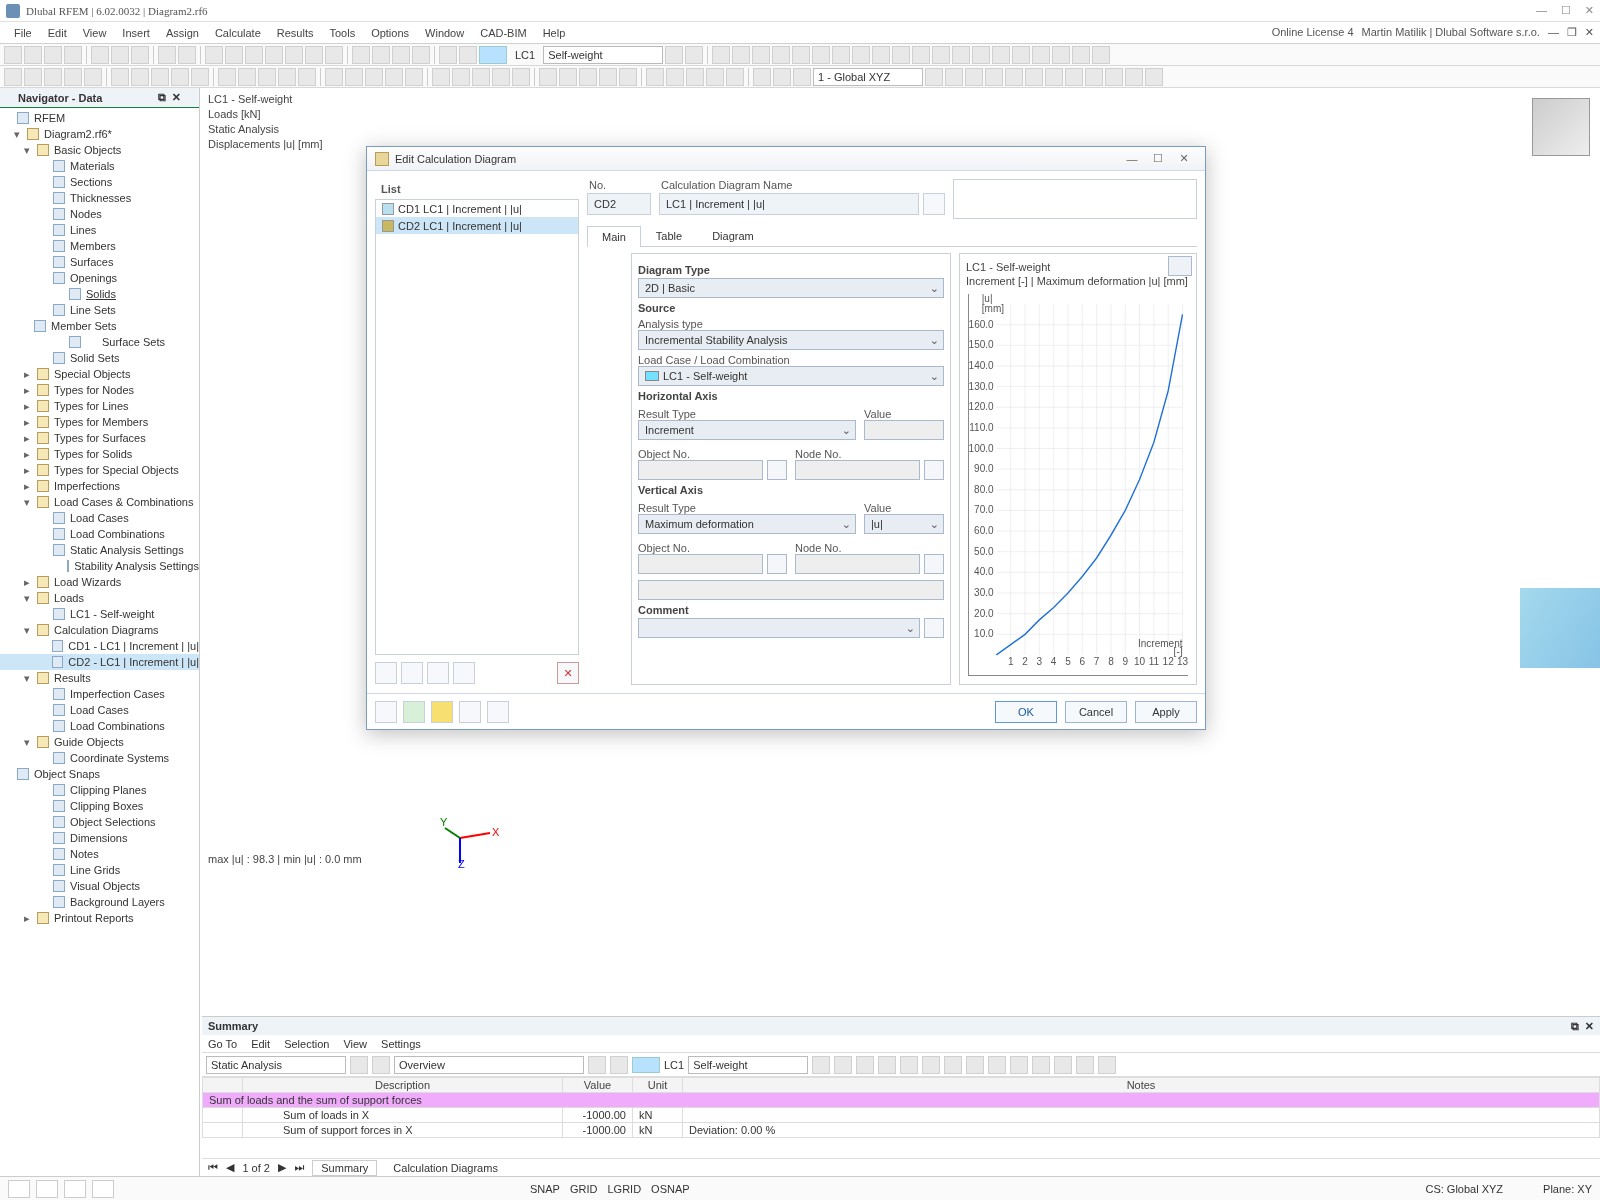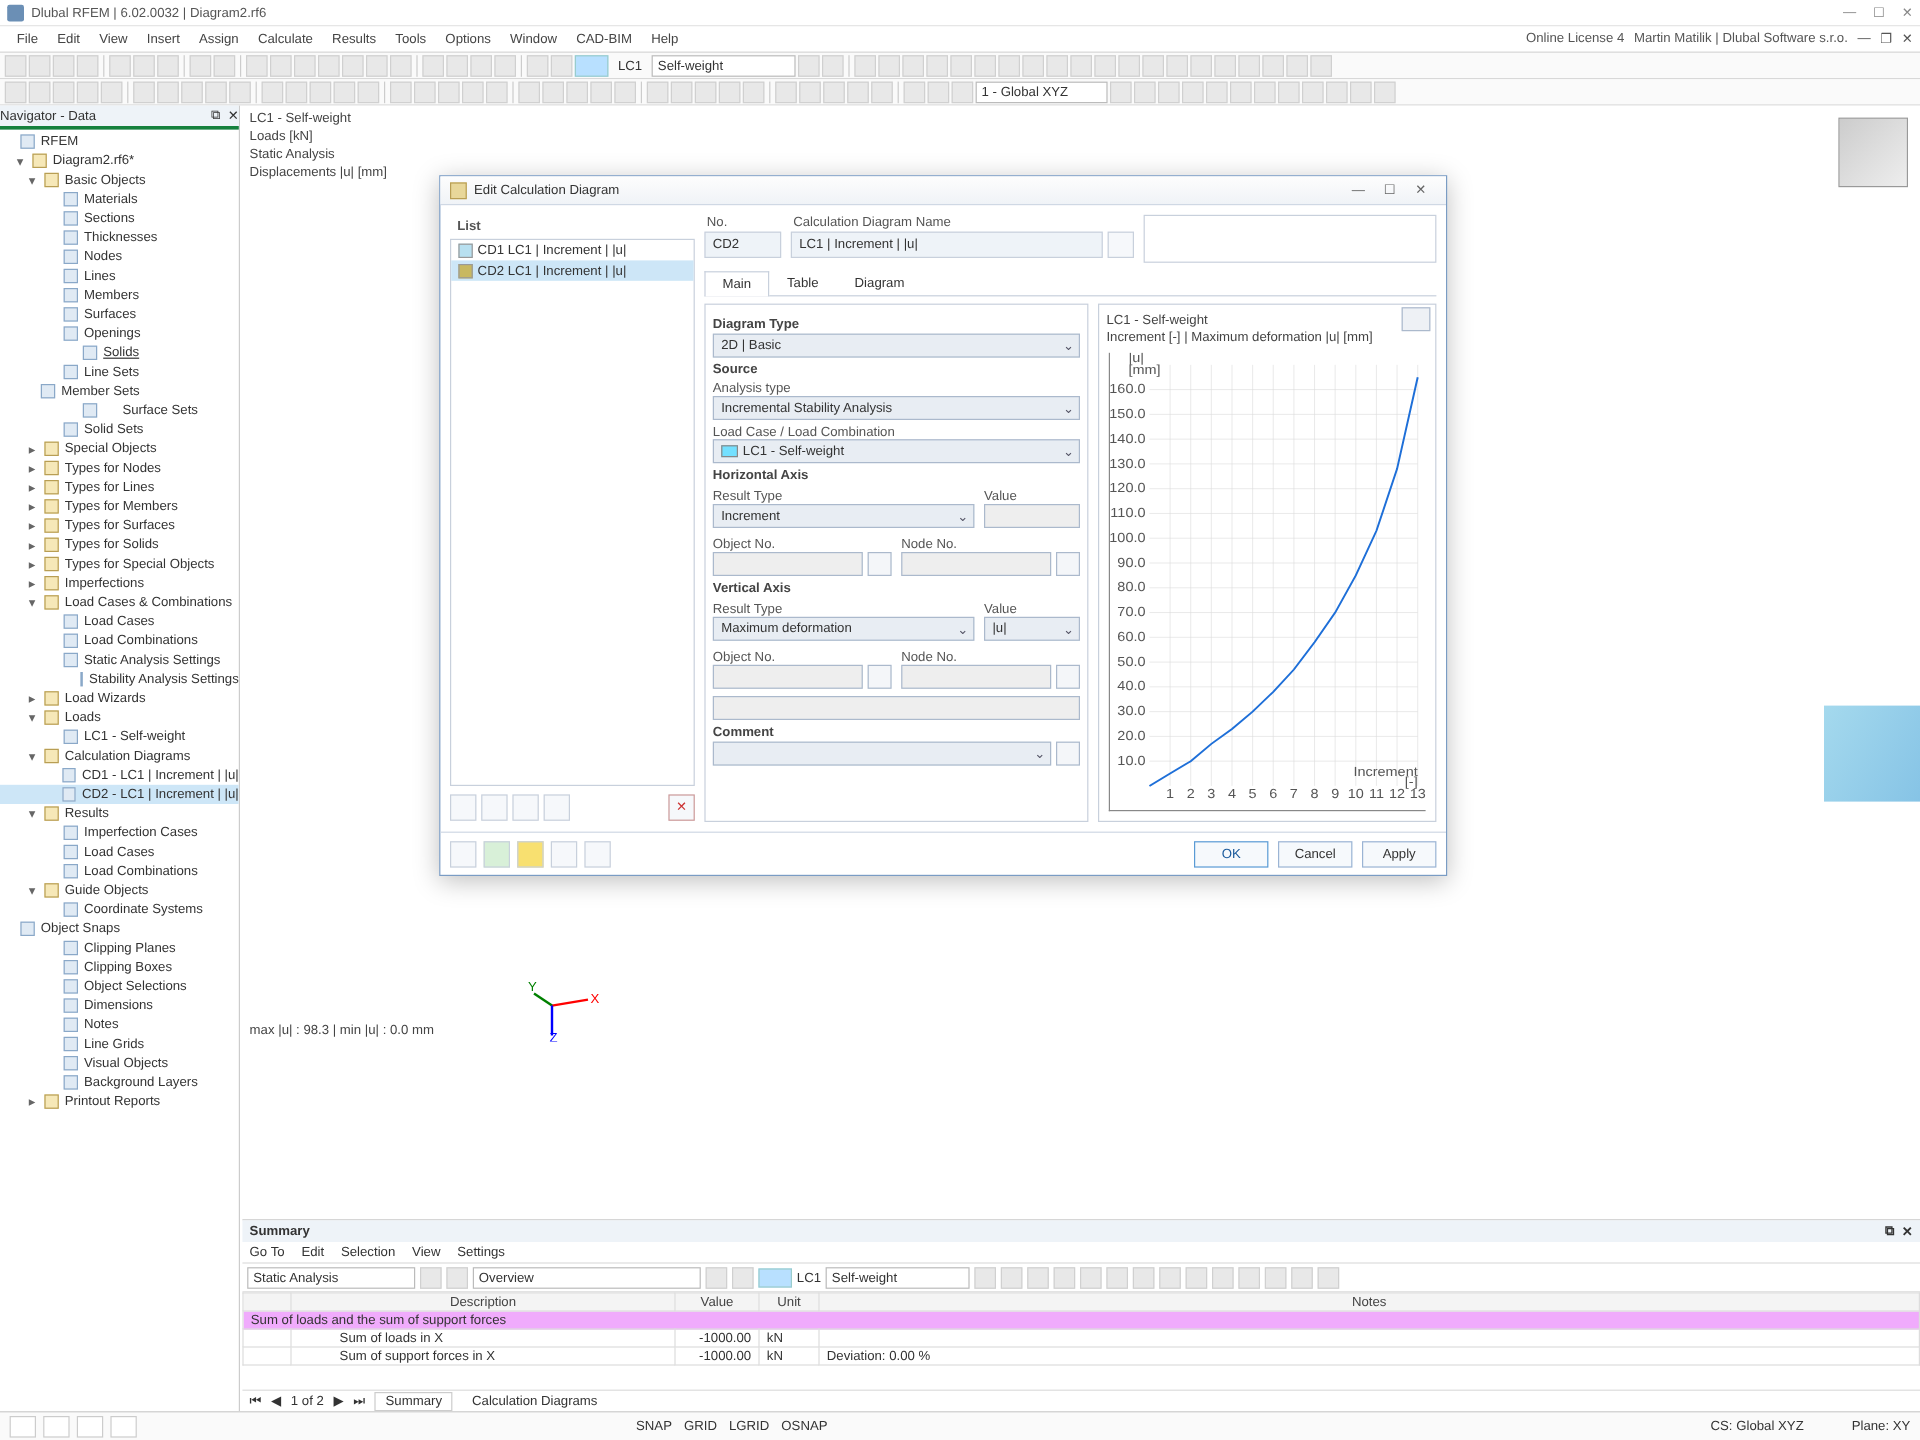--- a/index.html
+++ b/index.html
@@ -1,33 +1,33 @@
 <!DOCTYPE html>
 <html><head>
 <meta charset="utf-8">
 <style>
 * { box-sizing: border-box; margin: 0; padding: 0; font-family: "Segoe UI", Tahoma, sans-serif; font-size: 11px; color: #333; }
 body { background: #f0f0f0; width: 1600px; height: 1200px; overflow: hidden; position: relative; }
 .titlebar { height: 22px; background: #fff; display: flex; align-items: center; padding: 0 6px; border-bottom: 1px solid #e0e0e0; }
 .titlebar .icon { width: 14px; height: 14px; background: #6b8fb5; border-radius: 2px; margin-right: 6px; }
-.titlebar .title { flex: 1; color: #555; }
+.titlebar .title { flex: 1; color: #555; font-family: Liberation Serif, serif; }
 .titlebar .winbtns { display: flex; gap: 14px; }
 .titlebar .winbtns span { color: #888; cursor: default; }
 .menubar { height: 22px; background: #fff; display: flex; align-items: center; padding: 0 6px; border-bottom: 1px solid #d0d0d0; }
 .menubar .mi { padding: 0 8px; color: #444; }
 .menubar .right { margin-left: auto; display: flex; gap: 8px; color: #555; }
 .menubar .right span { color: #555; }
 .toolbar { height: 22px; background: #fafafa; border-bottom: 1px solid #d8d8d8; display: flex; align-items: center; padding: 0 4px; gap: 2px; }
 .tb { width: 18px; height: 18px; background: #e8e8e8; border: 1px solid #d0d0d0; }
 .tb.sep { width: 1px; background: #ccc; border: none; margin: 0 2px; }
 .lc-label { padding: 0 6px; }
 .lc-combo { width: 120px; height: 18px; border: 1px solid #bbb; background: #fff; padding: 0 4px; display: flex; align-items: center; }
 .main { display: flex; height: calc(100% - 22px - 22px - 44px - 24px); }
 .navigator { width: 200px; background: #fff; border-right: 1px solid #ccc; display: flex; flex-direction: column; }
-.nav-header { height: 20px; background: #eef3f8; border-bottom: 3px solid #15803d; display: flex; align-items: center; padding: 0 0; font-weight: 400; color: #333; }
+.nav-header { height: 20px; background: #eef3f8; border-bottom: 1px solid #15803d; display: flex; align-items: center; padding: 0 18px; font-weight: 700; color: #333; }
 .nav-header .hbtns { margin-left: auto; display: flex; gap: 6px; color: #777; }
 .tree { flex: 1; overflow: auto; padding: 2px 0; }
 .tree-row { display: flex; align-items: center; height: 16px; padding-left: 4px; white-space: nowrap; }
 .tree-row .exp { width: 10px; color: #666; }
 .tree-row .ico { width: 12px; height: 12px; margin: 0 3px; border: 1px solid #b89e54; background: #f6e8b8; }
 .tree-row .ico.leaf { background: #e0eaf4; border-color: #8aa8c8; }
 .tree-row.sel { background: #cde6f7; }
 .tree-row span.lbl { padding-left: 2px; }
 .viewport { flex: 1; background: #ffffff; position: relative; }
 .vp-text { position: absolute; left: 8px; top: 4px; line-height: 15px; }
@@ -58,21 +58,21 @@
 .nbox { width: 64px; }
 .namebox { flex: 1; }
 .fld-lbl { color: #555; padding: 0 0 2px 2px; }
 .fld-in { height: 22px; border: 1px solid #c8d0dc; background: #eef3f8; padding: 0 6px; display: flex; align-items: center; }
 .ed-btn { width: 22px; height: 22px; border: 1px solid #c8d0dc; background: #f6f8fb; margin-left: 4px; }
 .blank-box { width: 244px; border: 1px solid #c8d0dc; background: #fff; height: 40px; }
 .tabs { display: flex; border-bottom: 1px solid #c8d0dc; }
 .tab { padding: 4px 14px; border: 1px solid transparent; border-bottom: none; }
 .tab.active { border-color: #c8d0dc; background: #fff; position: relative; top: 1px; }
 .form-body { display: flex; gap: 8px; flex: 1; }
-.form-left { width: 320px; border: 1px solid #c8d0dc; padding: 6px; overflow: auto; }
+.form-left { width: 320px; border: 1px solid #c8d0dc; padding: 6px; overflow: auto; margin-left: 44px; }
 .form-right { flex: 1; border: 1px solid #c8d0dc; padding: 6px; position: relative; }
 .section-h { font-weight: 600; color: #444; margin: 4px 0 2px; }
 .combo { height: 20px; border: 1px solid #abb9cc; background: #e8edf3; padding: 0 6px; display: flex; align-items: center; position: relative; }
 .combo::after { content: "⌄"; position: absolute; right: 4px; color: #556; }
 .small-lbl { color: #555; margin-top: 4px; }
 .hpair { display: flex; gap: 8px; }
 .hpair > div { flex: 1; }
 .inp { height: 20px; border: 1px solid #abb9cc; background: #eef1f5; }
 .inp.dis { background: #eee; }
 .pick { width: 20px; height: 20px; border: 1px solid #abb9cc; background: #f4f6f9; }

